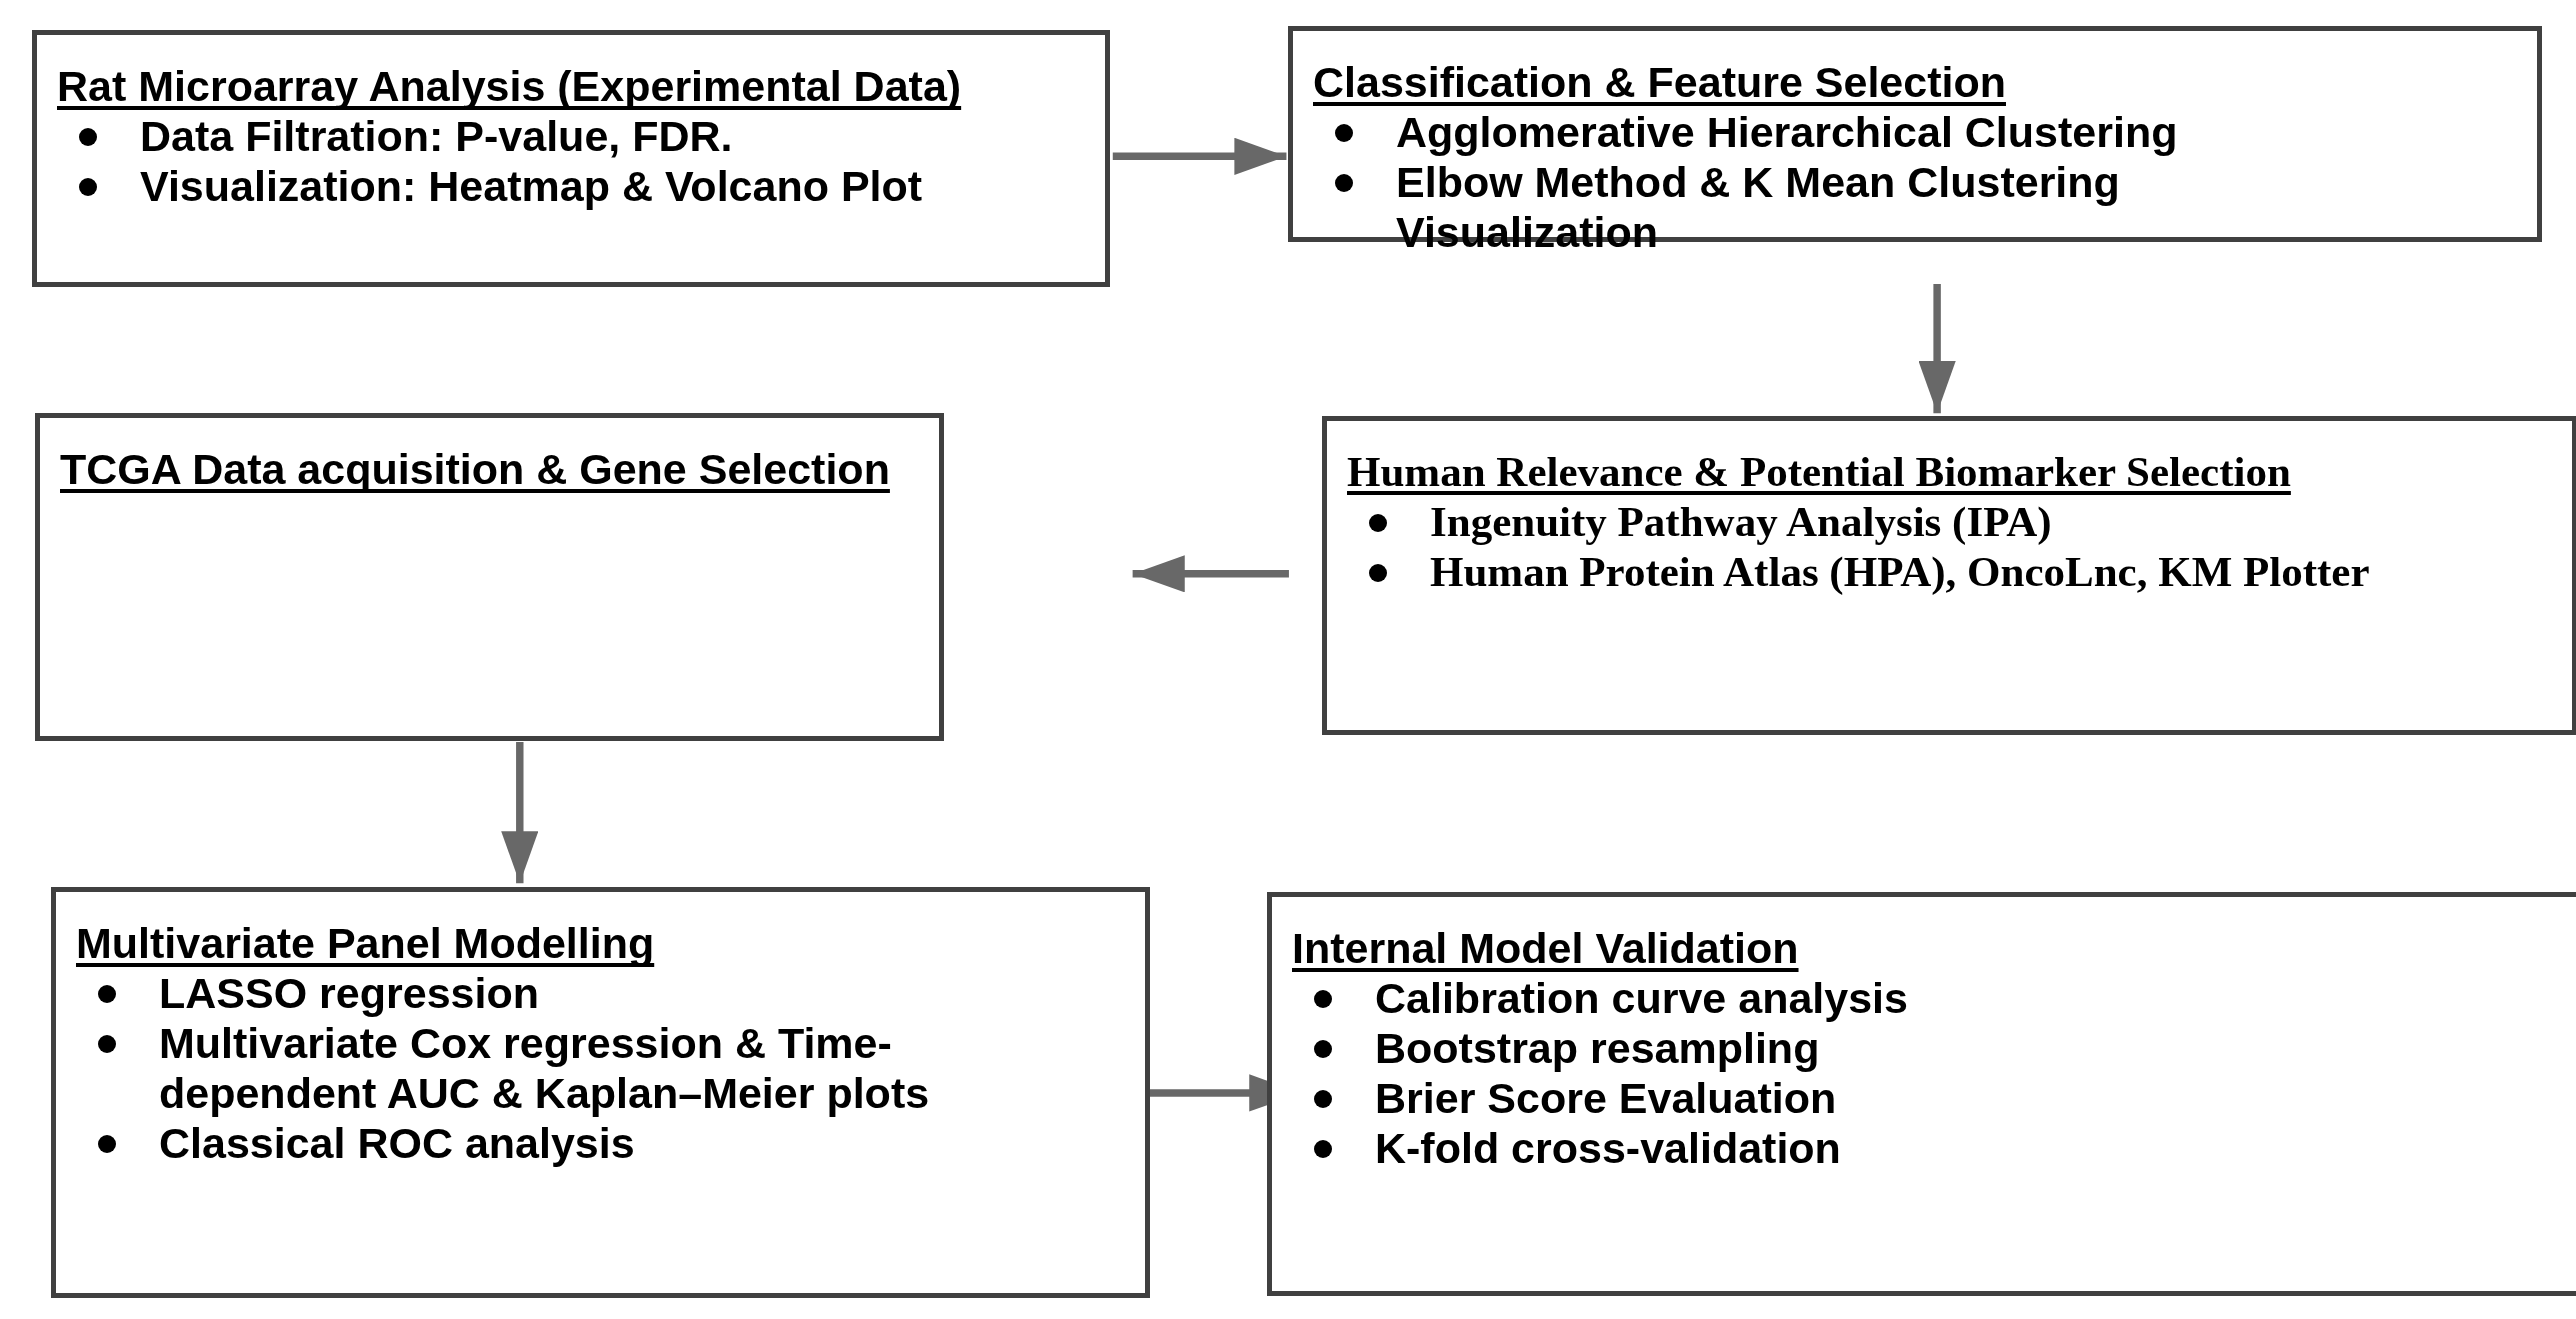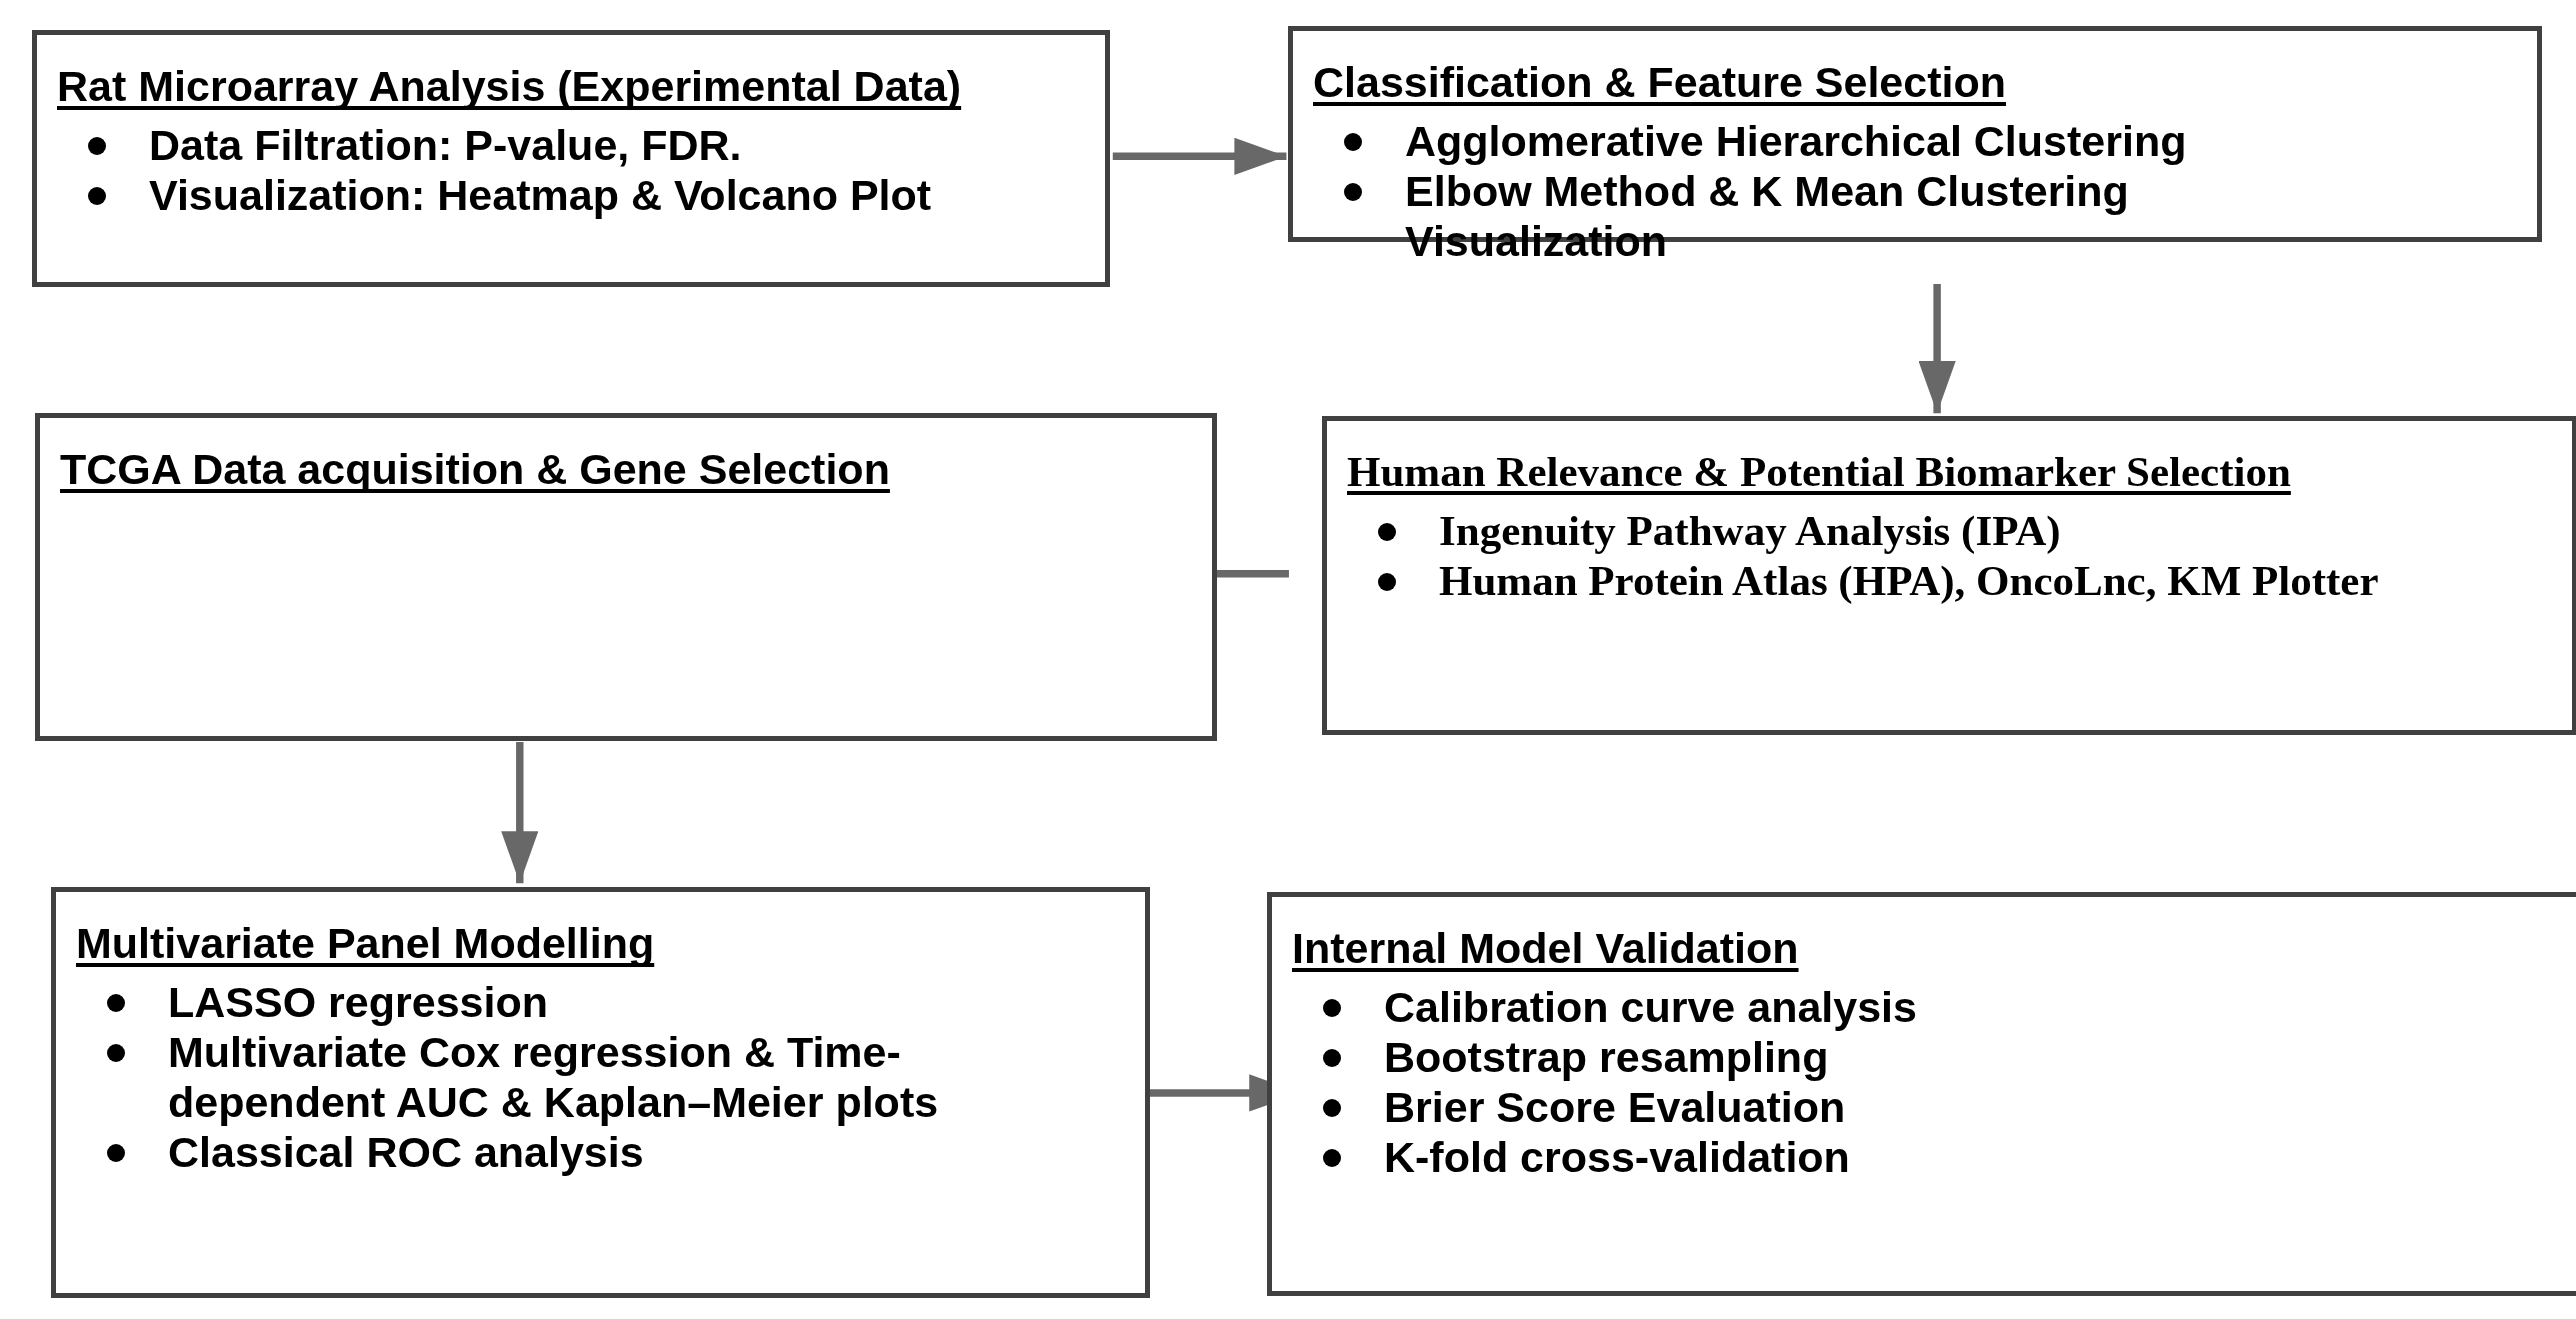--- a/index.html
+++ b/index.html
@@ -36,41 +36,41 @@
     line-height: 50px;
   }
   .box-title {
     text-decoration: underline;
     text-decoration-thickness: 4.3px;
     text-underline-offset: 5px;
     text-decoration-skip-ink: none;
   }
   .box-bullets {
     list-style: none;
-    margin: 9px;
+    margin: 0;
     padding: 0;
   }
   .box-bullets li {
     position: relative;
     padding-left: 83px;
   }
   .box-bullets li::before {
     content: "";
     position: absolute;
     left: 22px;
     top: 17.4px;
     width: 18px;
     height: 18px;
     border-radius: 50%;
     background: #000000;
   }
   
   #box-rat        { left: 32px;   top: 30px;   width: 1078px; height: 257px; }
   #box-class      { left: 1288px; top: 26px;   width: 1254px; height: 216px; }
-  #box-tcga       { left: 35px;   top: 413px;  width: 1182px; height: 328px; }
+  #box-tcga       { left: 35px;   top: 413px;  width: 909px; height: 328px; }
   #box-human      { left: 1322px; top: 416px;  width: 1255px; height: 319px; font-family: Liberation Serif, serif; }
   #box-multi      { left: 51px;   top: 887px; width: 1099px; height: 411px; }
   #box-valid      { left: 1267px; top: 892px; width: 1452px; height: 404px; }
   
   #box-rat   .box-title { max-width: 930px; }
   #box-class .box-bullets li { max-width: 930px; }
   #box-tcga  .box-bullets li { max-width: 918px; }
   #box-human .box-bullets li { max-width: 943px; }
   #box-multi .box-bullets li { max-width: 868px; }
 </style>

